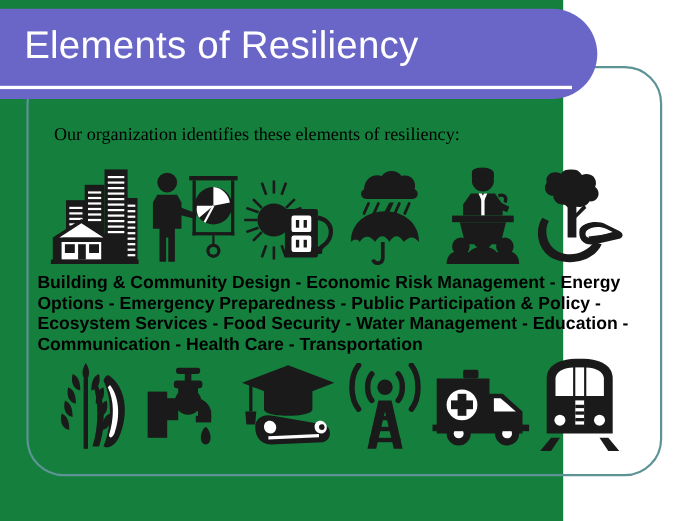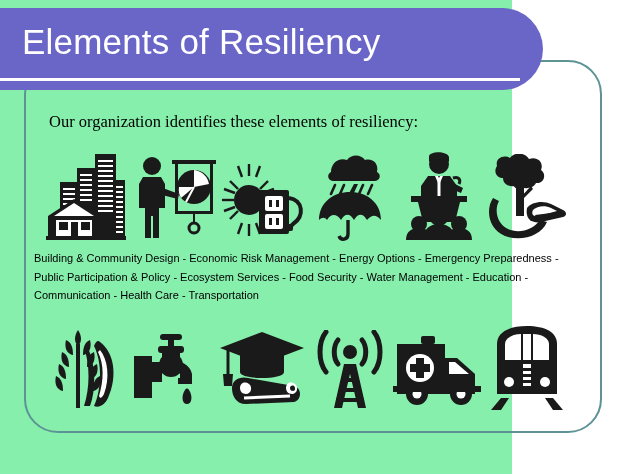--- a/index.html
+++ b/index.html
@@ -12,21 +12,21 @@
     height: 474px;
     font-family: "Liberation Sans", sans-serif;
     overflow: hidden;
     position: relative;
   }
 
   #slide {
     position: absolute;
     left: 0; top: 0;
     width: 512px; height: 474px;
-    background: #86efac;
+    background: #15803d;
   }
 
   
   #content-frame {
     position: absolute;
     left: 24px;
     top: 60px;
     width: 578px;
     height: 373px;
     border: 2px solid #5e9396;
@@ -107,24 +107,25 @@
     display: block;
     fill: #1a1a1a;
   }
 
   
   #elements-text {
     position: absolute;
     left: 34px;
     top: 249px;
     width: 540px;
-    font-size: 11px;
+    font-size: 16px;
     line-height: 18.6px;
     color: #000000;
     text-align: left;
+    font-weight: bold;
   }
 </style>
 </head>
 <body>
 
 <div id="slide">
 
   <div id="content-frame"></div>
 
   <div id="title-banner">

